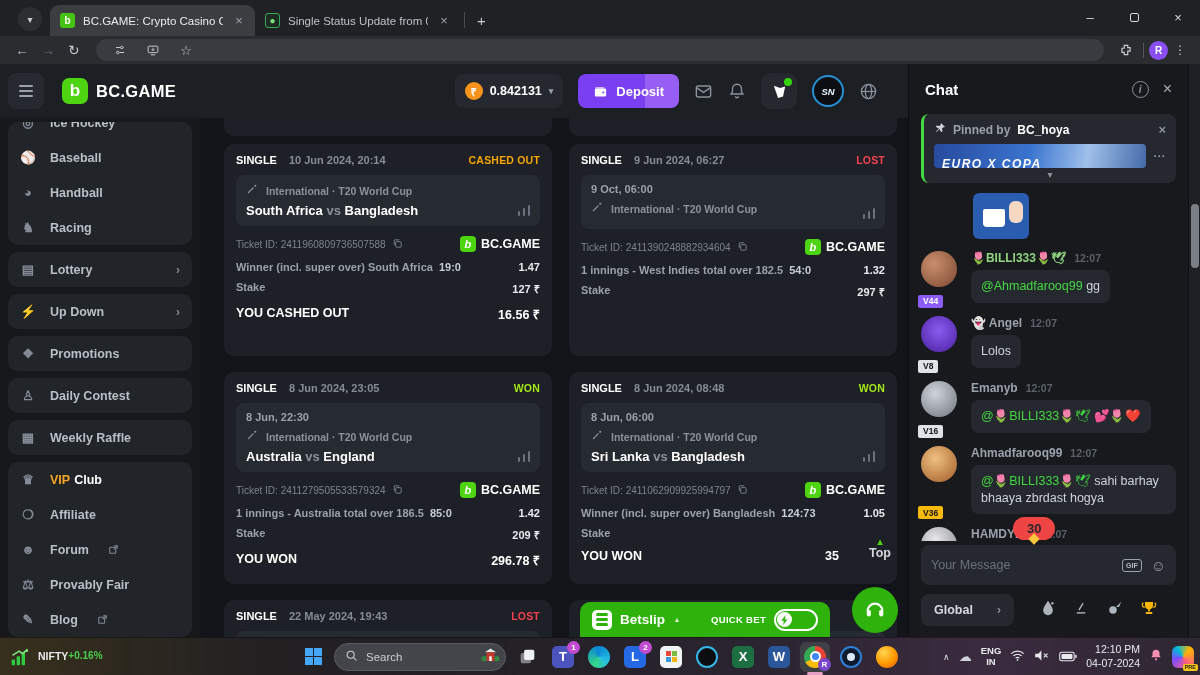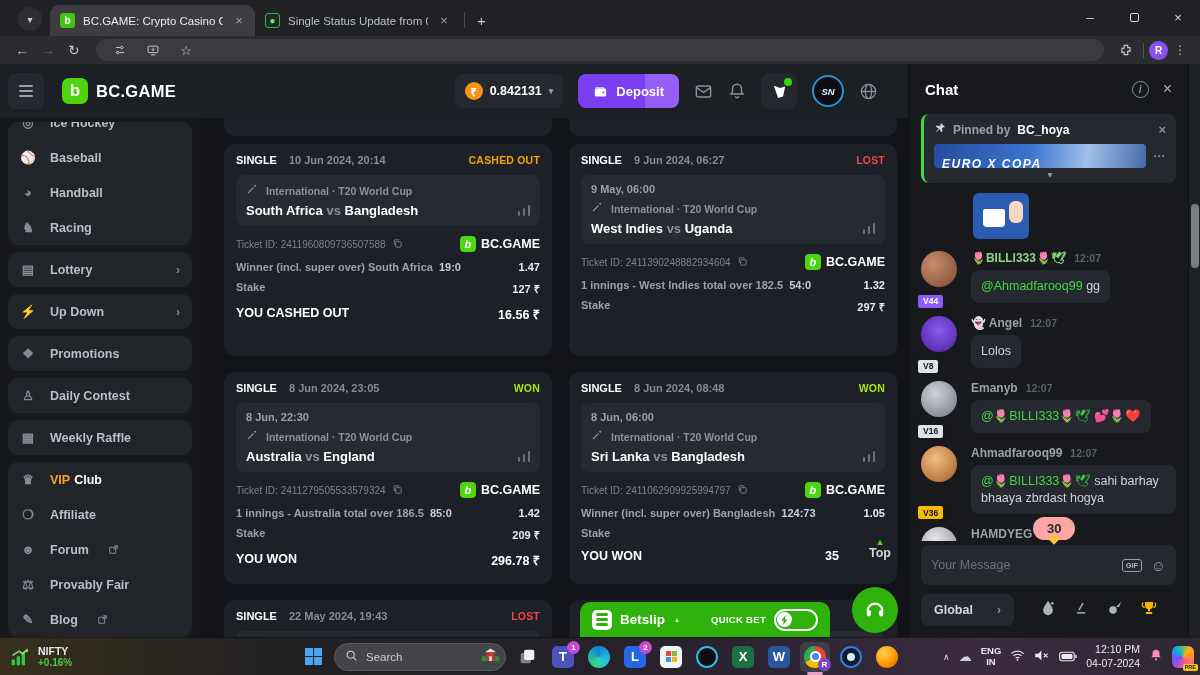--- a/index.html
+++ b/index.html
@@ -131,39 +131,39 @@
 .av5{background:radial-gradient(circle at 40% 35%,#e8e8ea,#85868c)}
 .vbadge{position:absolute;left:-5px;bottom:-7px;color:#fff;font-size:8.5px;font-weight:800;padding:1.5px 5px;border-radius:4px;border:2px solid #17191d;background:#8b5cf6}
 .b-light{background:#dfe3e8;color:#16181c}
 .b-gold{background:#f7b90a;color:#17191d}
 .mbody{min-width:0}
 .mhead{display:flex;align-items:baseline;gap:8px;font-size:12px;color:#9aa1ab;font-weight:700;white-space:nowrap}
 .uname-green{color:#8fd47f}
 .mtime{color:#5a616a;font-size:10.5px;font-weight:600}
 .bubble{margin-top:5px;background:#25282e;border-radius:8px;padding:8px 10px;font-size:12.5px;color:#ced3d9;display:inline-block;max-width:206px;line-height:1.35}
 .mention{color:#43d940}
-.unread{position:absolute;left:124px;top:453px;background:#fca5a5;color:#27292d;font-weight:800;font-size:13px;padding:4px 14px;border-radius:15px;z-index:3}
+.unread{position:absolute;left:104px;top:453px;background:#ef4444;color:#27292d;font-weight:800;font-size:13px;padding:4px 14px;border-radius:15px;z-index:3}
 .utail{position:absolute;left:50%;bottom:-3px;width:8px;height:8px;background:#ffc53d;transform:translateX(-50%) rotate(45deg)}
 .chatinput{margin:4px 12px 8px;height:40px;background:#25282e;border-radius:8px;display:flex;align-items:center;padding:0 10px;gap:9px;flex:0 0 40px}
 .chatinput input{flex:1;background:transparent;border:0;outline:0;color:#e5e9ee;font-size:12.5px;font-family:inherit;min-width:0}
 .chatinput input::placeholder{color:#6b727c}
 .gif{border:1.5px solid #9aa1ab;color:#b6bcc4;font-size:7px;font-weight:800;border-radius:3px;padding:2px 3px}
 .smiley{color:#9aa1ab;font-size:15px}
 .chatfoot{display:flex;align-items:center;margin:0 12px 10px;height:34px;flex:0 0 34px}
 .globalpill{height:32px;background:#25282e;border-radius:8px;display:flex;align-items:center;gap:24px;padding:0 13px;color:#d6dae0;font-size:12.5px;font-weight:600}
 .chev2{color:#8b929b;font-size:12px}
 .footics{flex:1;display:flex;align-items:center;justify-content:space-evenly;padding-left:8px}
 
 .pagescroll{width:12px;background:#1d2025;position:relative;flex:0 0 12px;border-left:1px solid #101114}
 .thumb{position:absolute;top:140px;left:2px;width:8px;height:64px;background:#7a7e85;border-radius:4px}
 
 
 .taskbar{height:38px;flex:0 0 38px;background:linear-gradient(90deg,#37301d,#232022 22%,#242127 45%,#2a2430 62%,#3a2b3e 82%,#2f2733);display:flex;align-items:center;position:relative;border-top:1px solid rgba(0,0,0,.4)}
 .widget{position:absolute;left:10px;display:flex;align-items:center;gap:8px}
-.wtxt{display:flex;flex-direction:column;line-height:1.15}
+.wtxt{display:flex;line-height:1.15}
 .wtitle{color:#e8eaed;font-size:10.5px;font-weight:700}
 .wchange{color:#4ccc4c;font-size:10px;font-weight:700}
 .tcenter{margin:0 auto;display:flex;align-items:center;gap:6px}
 .tico{width:30px;height:30px;border-radius:6px;display:flex;align-items:center;justify-content:center;position:relative}
 .tico.active{background:#3f4046}
 .indic{position:absolute;bottom:-3px;left:50%;transform:translateX(-50%);width:16px;height:3px;border-radius:2px;background:#e6a0c5}
 .appsq{width:22px;height:22px;border-radius:5px;display:flex;align-items:center;justify-content:center;color:#fff;font-weight:800;font-size:13px}
 .teams{background:#4b53bc}.lnk{background:#2468e3}.excel{background:#1d6f42}.word{background:#2b579a}
 .badge{position:absolute;top:-1px;right:-2px;min-width:13px;height:13px;border-radius:7px;background:#c14bd1;color:#fff;font-size:8px;font-weight:700;display:flex;align-items:center;justify-content:center;padding:0 2px;z-index:2}
 .badge.rb{background:#7b46c9;top:auto;bottom:1px;right:-1px}
@@ -450,29 +450,28 @@
               </div>
           </div>
 
           <div class="card">
             <div class="chrow">
                 <span class="ctype">SINGLE</span>
                 <span class="cdate">9 Jun 2024, 06:27</span>
                 <span class="cstatus s-lost">LOST</span>
               </div>
             <div class="event">
-              <div class="etime">9 May, 06:00</div>
+              <div class="etime">9 Oct, 06:00</div>
               <div class="eleague">
                   <span><svg width="12" height="12" viewBox="0 0 24 24" fill="none" stroke="#8b929b" stroke-width="2.2">
                       <path d="M4 20L15 9"></path>
                       <circle cx="18.5" cy="5.5" r="2.2" fill="#8b929b" stroke="none"></circle>
                     </svg></span>
                   <span>International · T20 World Cup</span>
                 </div>
-              <div class="eteams"><span>West Indies</span> <span class="vs">vs</span> <span>Uganda</span></div>
               <span class="bars">
                   <i></i>
                   <i></i>
                   <i></i>
                 </span>
             </div>
             <div class="ticket">
                 <span>Ticket ID: 2411390248882934604</span>
                 <span><svg width="11" height="11" viewBox="0 0 24 24" fill="none" stroke="#7d848e" stroke-width="2">
                     <rect x="8" y="8" width="12" height="12" rx="2"></rect>

